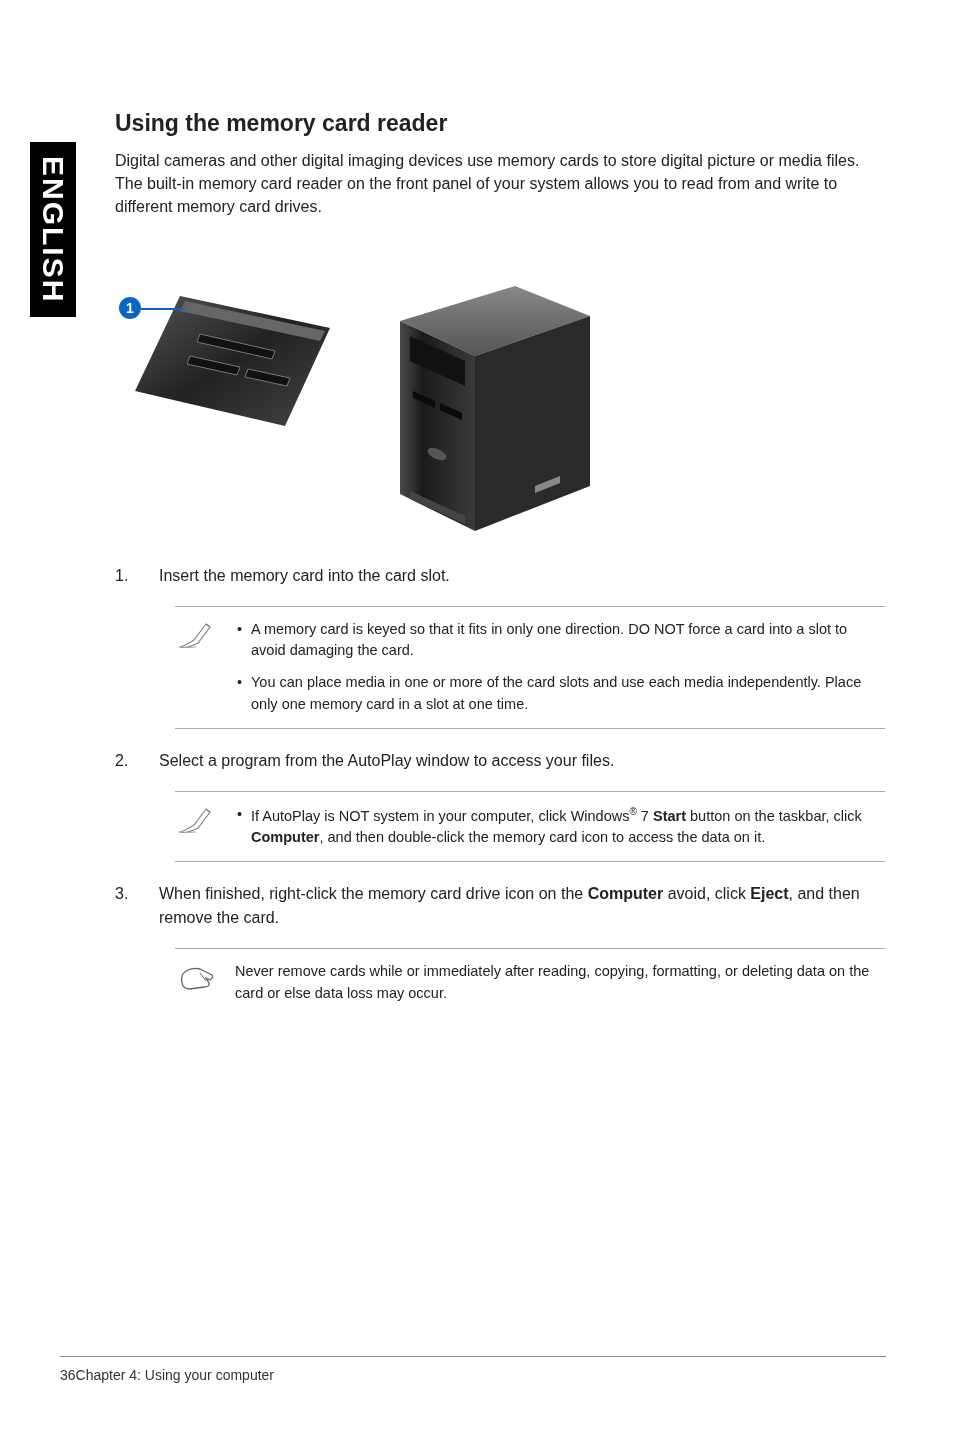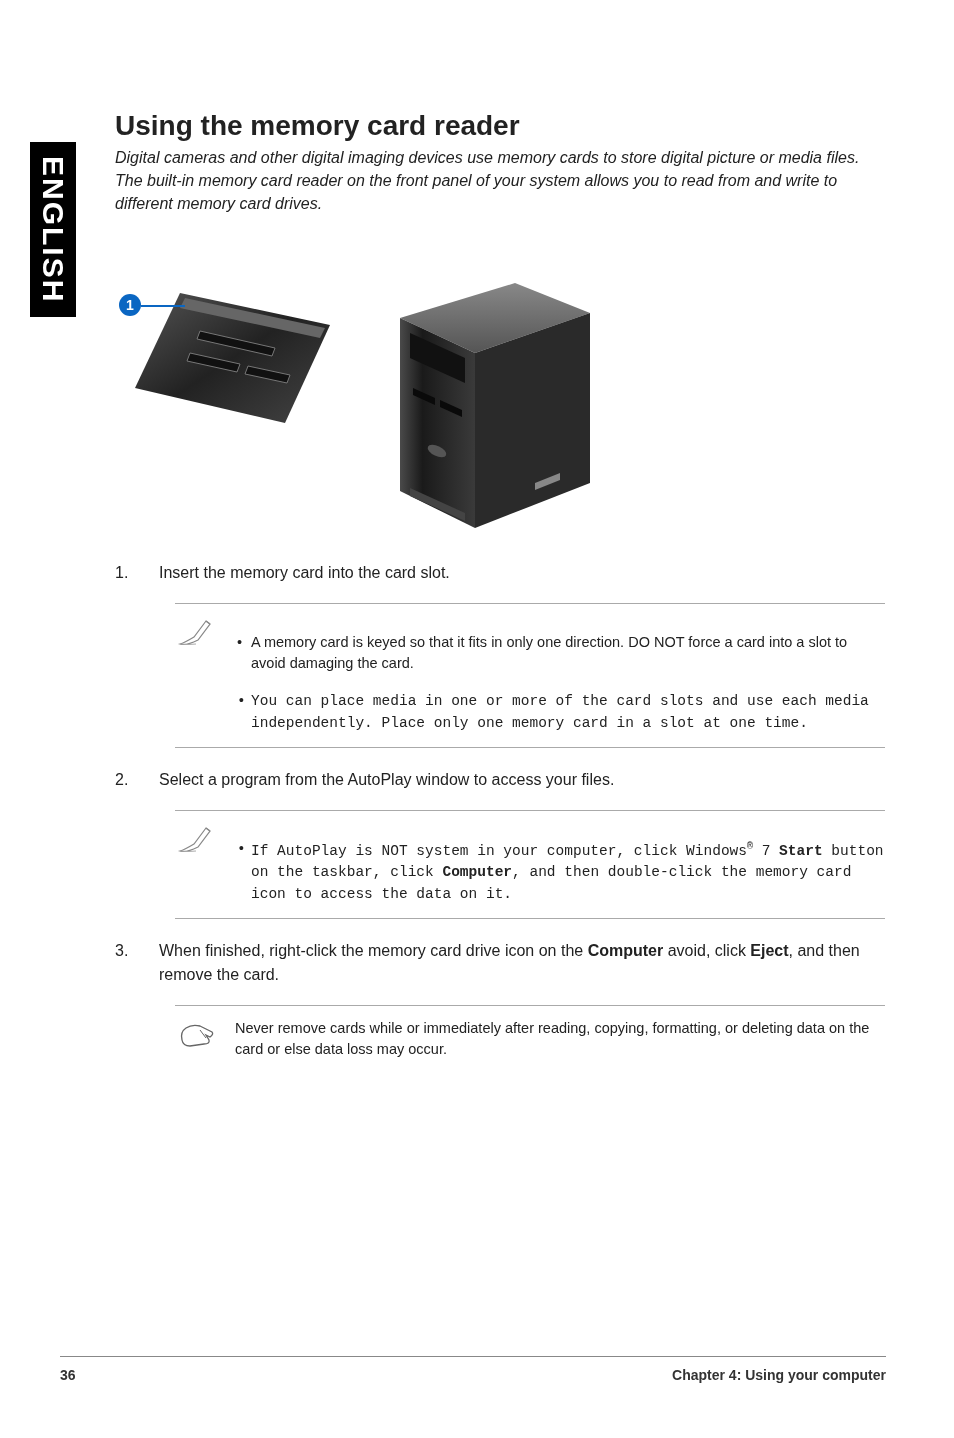--- a/index.html
+++ b/index.html
@@ -26,29 +26,28 @@
     letter-spacing: 2px;
     font-family: Arial, sans-serif;
   }
   .content {
     position: absolute;
     left: 115px;
     top: 110px;
     width: 770px;
   }
   h1 {
-    font-size: 28px;
-    font-weight: bold;
-    margin-bottom: 4px;
+    font-size: 23px;
+    font-weight: bold;
+    margin-bottom: 12px;
   }
   .intro {
     font-size: 16px;
     line-height: 1.45;
     margin-bottom: 22px;
-    font-style: italic;
   }
   .img-box {
     width: 500px;
     height: 295px;
     position: relative;
     margin-bottom: 28px;
   }
   .tower {
     position: absolute;
     left: 250px;
@@ -116,40 +115,37 @@
   .note-body {
     flex: 1;
     font-size: 14.5px;
     line-height: 1.5;
   }
   .note-body ul { list-style: none; }
   .note-body ul li {
     position: relative;
     padding-left: 16px;
     margin-bottom: 10px;
-    margin-top: 16px;
-  }
-  .note-body ul li:last-child { margin-bottom: 0; font-family: Liberation Mono, monospace; }
+  }
+  .note-body ul li:last-child { margin-bottom: 0; }
   .note-body ul li::before {
     content: "•";
     position: absolute;
     left: 2px;
   }
   .footer {
     position: absolute;
     bottom: 55px;
     left: 60px;
     right: 68px;
     border-top: 1px solid #888;
     padding-top: 10px;
     display: flex;
-    justify-content: space-between;
     font-size: 14px;
     color: #333;
-    font-weight: bold;
   }
   sup { font-size: 10px; }
   b { font-weight: bold; }
 </style>
 </head>
 <body>
 
 <div class="side-tab">ENGLISH</div>
 
 <div class="content">

